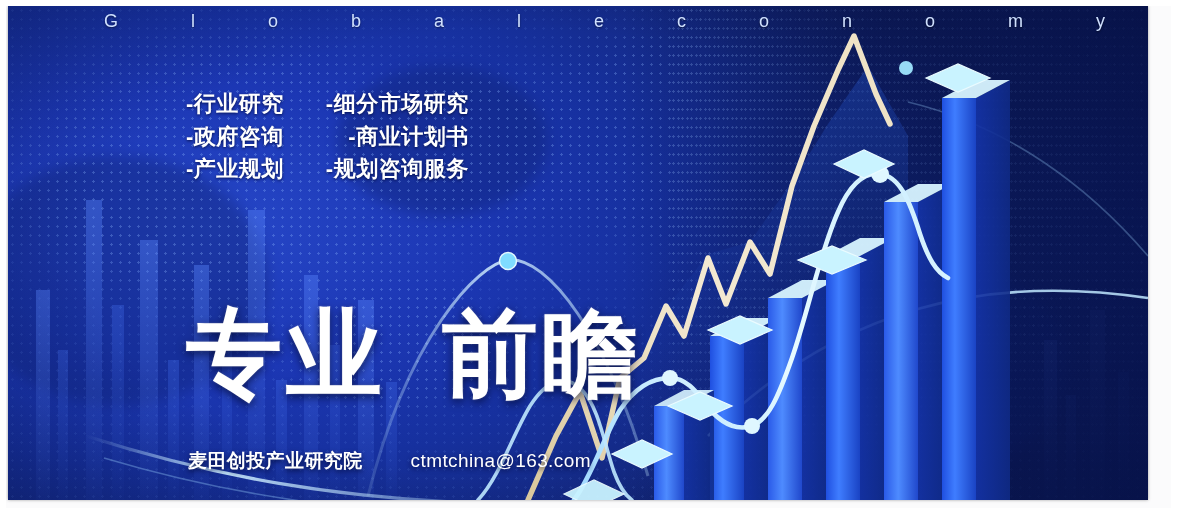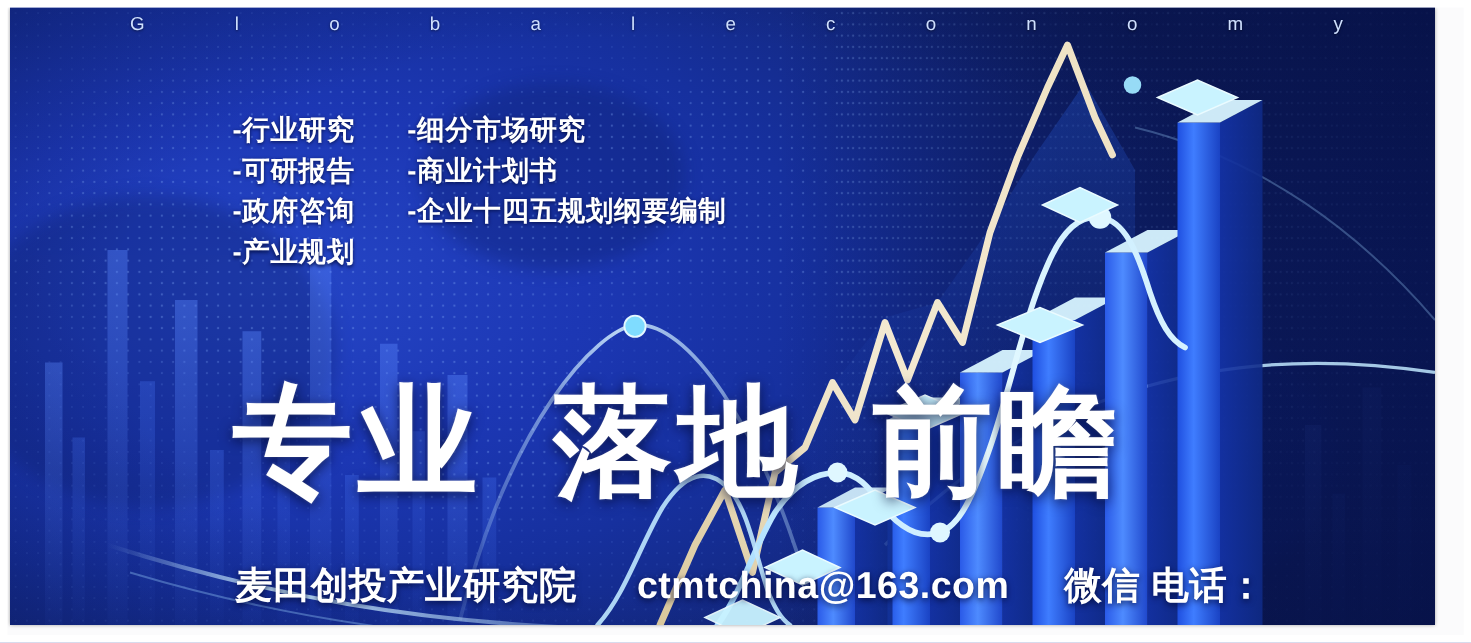--- a/index.html
+++ b/index.html
@@ -82,26 +82,26 @@
 
   
   .arcs{position:absolute;inset:0;}
 
   
   .chart{position:absolute;inset:0;}
 
   
   .kicker{
     position:absolute;left:96px;top:5px;
-    font-size:15px;letter-spacing:34px;
+    font-size:18px;letter-spacing:34px;
     color:#cfe0ff;font-weight:400;white-space:nowrap;
     text-shadow:0 1px 2px rgba(0,0,0,.5);
   }
 
-  .lists{position:absolute;left:178px;top:82px;display:flex;gap:42px;}
+  .lists{position:absolute;left:178px;top:82px;display:flex;gap:42px;text-align:right;}
   .list{display:flex;flex-direction:column;}
   .list-item{
     color:#ffffff;font-size:22px;line-height:32.5px;
     font-weight:700;letter-spacing:.5px;white-space:nowrap;
     text-shadow:0 1px 3px rgba(0,10,60,.85);
   }
 
   .headline{
     position:absolute;left:178px;top:300px;
     display:flex;align-items:center;gap:56px;
@@ -112,26 +112,26 @@
     font-size:96px;line-height:96px;font-weight:700;
     letter-spacing:4px;
     text-shadow:0 3px 10px rgba(0,8,50,.75), 0 0 2px rgba(255,255,255,.35);
   }
 
   .footline{
     position:absolute;left:180px;top:442px;
     display:flex;align-items:center;white-space:nowrap;
   }
   .footline .seg{
-    color:#ffffff;font-size:30px;font-weight:700;letter-spacing:.4px;
+    color:#ffffff;font-size:19px;font-weight:700;letter-spacing:.4px;
     text-shadow:0 2px 5px rgba(0,8,50,.85);
   }
   .footline .gap-a{width:48px;}
   .footline .gap-b{width:44px;}
-  .footline .mail{font-weight:700;}
+  .footline .mail{font-weight:400;}
 
   
   .page-edge{
     position:absolute;inset:0;pointer-events:none;
     box-shadow:inset 0 0 0 6px #ffffff;
   }
 </style>
 </head>
 <body>
 
@@ -294,41 +294,38 @@
       </g>
 
       <circle cx="898" cy="62" r="7" fill="#9fe6ff" opacity=".95"></circle>
     </svg>
 
     <div class="kicker">G l o b a l   e c o n o m y</div>
 
     <div class="lists">
       <div class="list">
         <div class="list-item">-行业研究</div>
-        <div class="list-item">-可研报告</div>
         <div class="list-item">-政府咨询</div>
         <div class="list-item">-产业规划</div>
       </div>
       <div class="list">
         <div class="list-item">-细分市场研究</div>
         <div class="list-item">-商业计划书</div>
-        <div class="list-item">-企业十四五规划纲要编制</div>
+        <div class="list-item">-规划咨询服务</div>
       </div>
     </div>
 
     <div class="headline">
       <span>专业</span>
-      <span>落地</span>
       <span>前瞻</span>
     </div>
 
     <div class="footline">
       <span class="seg">麦田创投产业研究院</span>
       <span class="gap-a"></span>
       <span class="seg mail">ctmtchina@163.com</span>
       <span class="gap-b"></span>
-      <span class="seg">微信 电话：</span>
     </div>
 
   </div>
 
   <div class="page-edge"></div>
 </div>
 
 </body></html>

